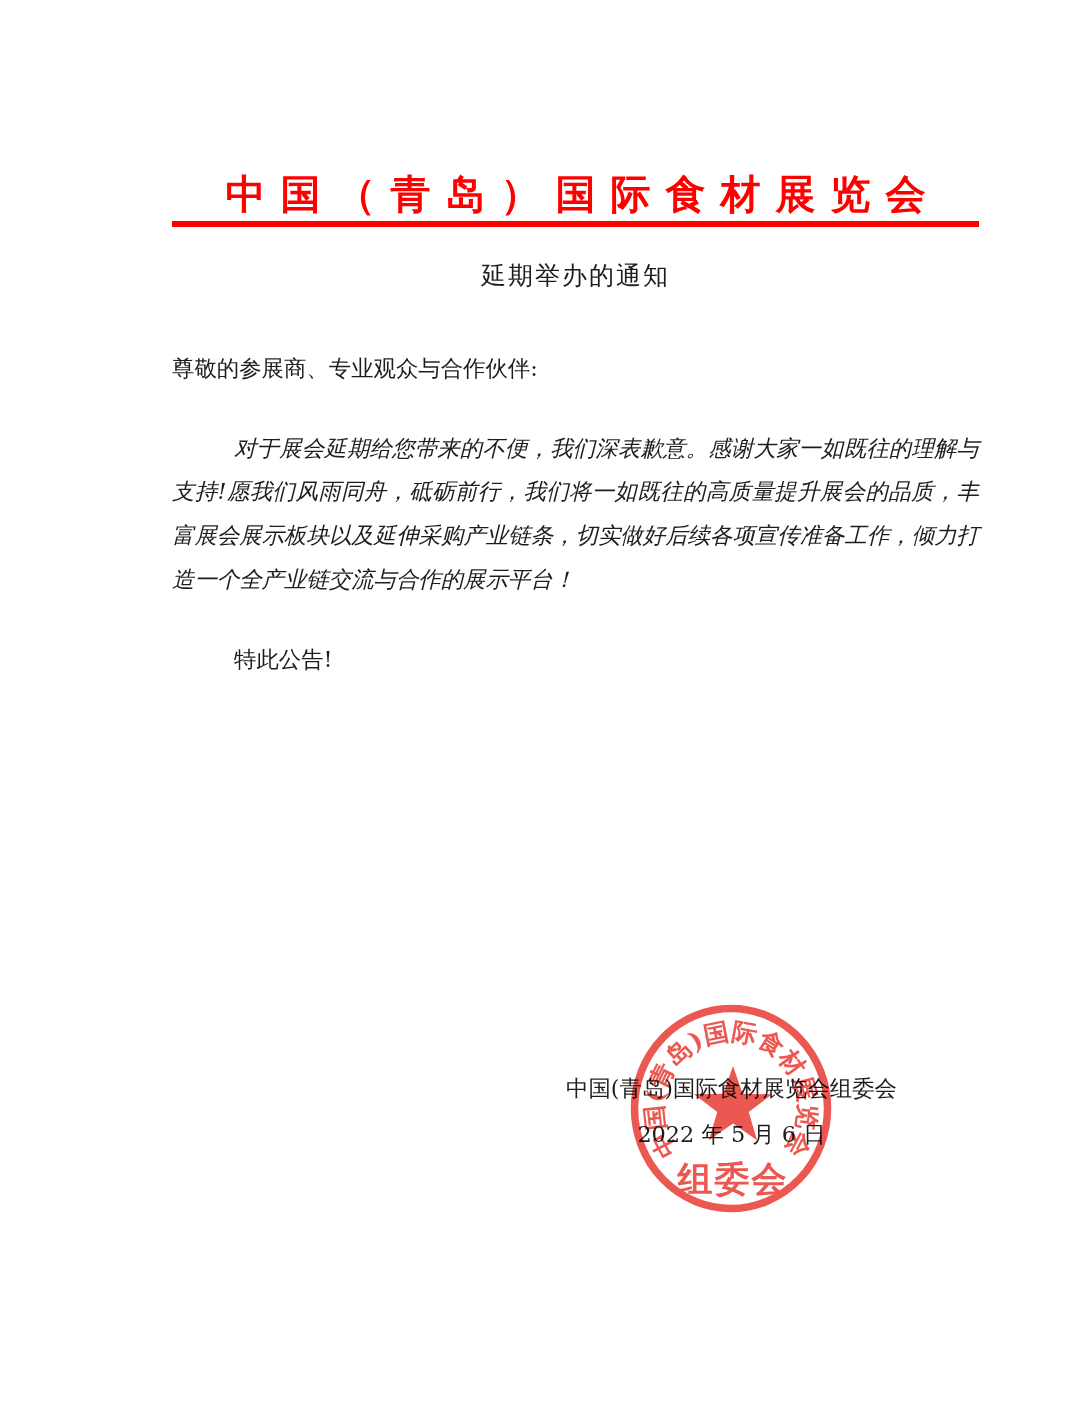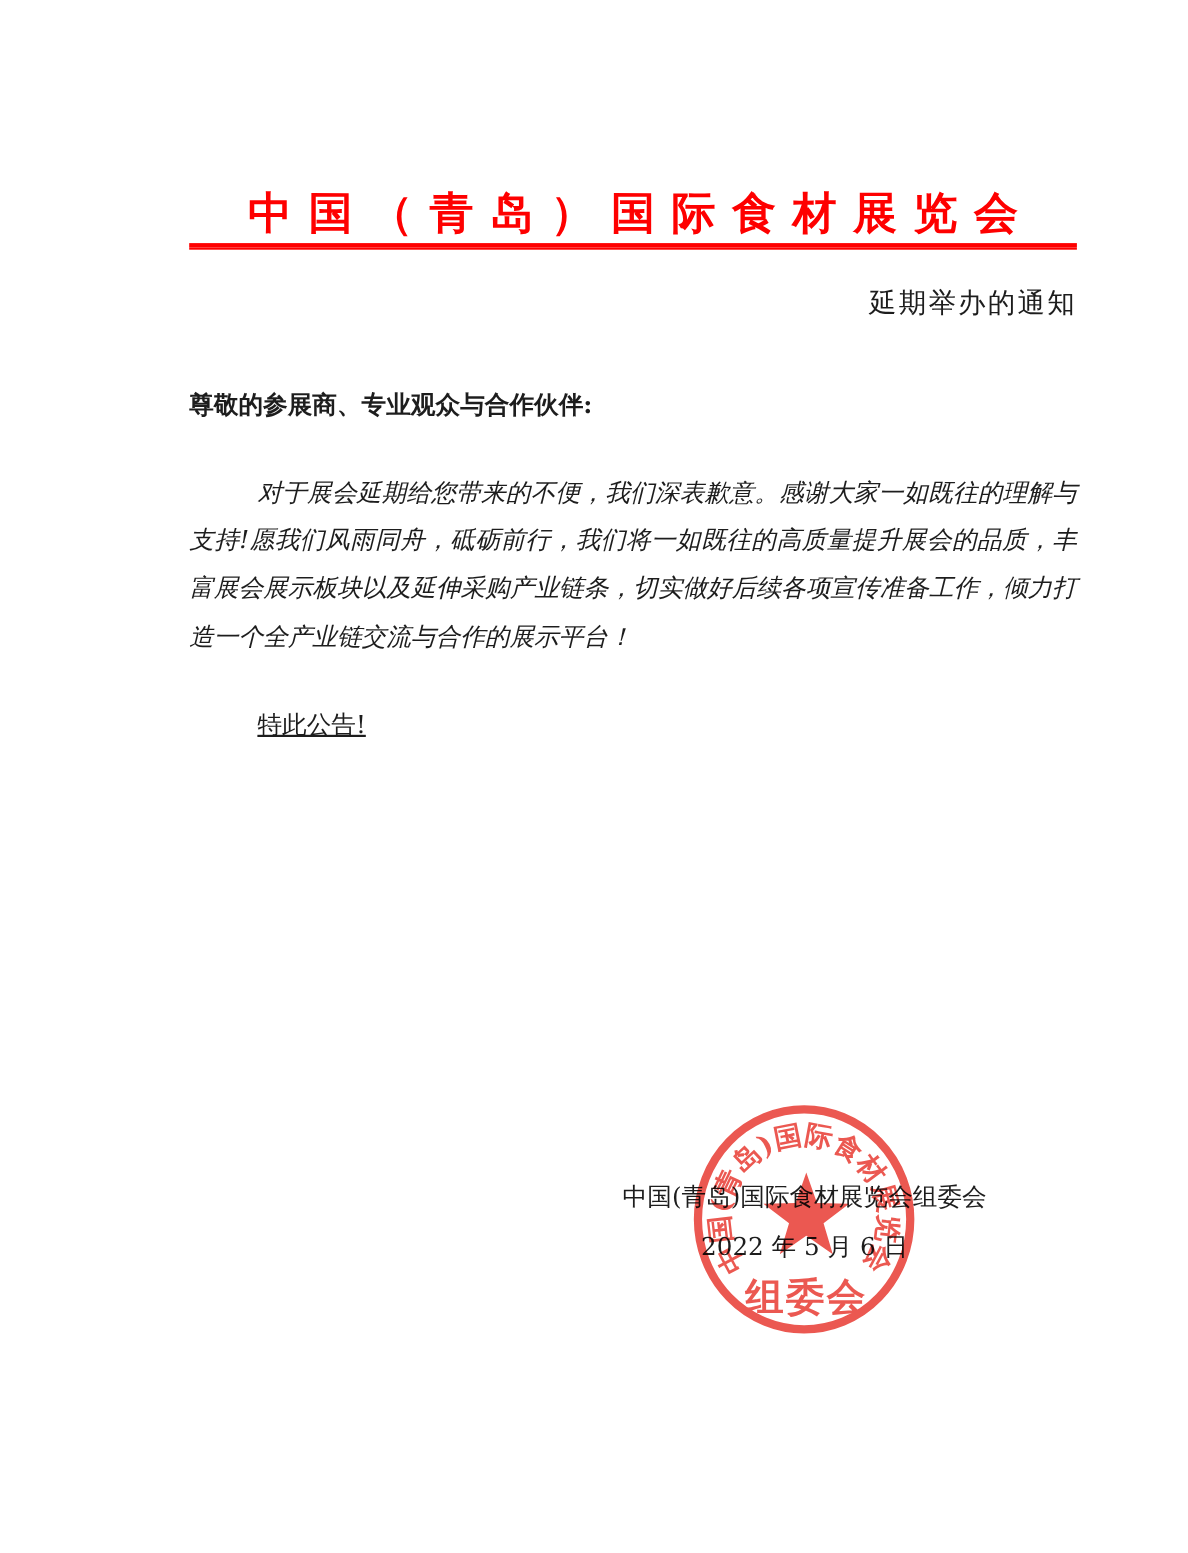--- a/index.html
+++ b/index.html
@@ -35,36 +35,36 @@
 
   .doc-title-1 {
     margin-top: 56px;
     text-align: center;
     font-size: 25px;
     letter-spacing: 1px;
     line-height: 30px;
   }
   .doc-title-2 {
     margin-top: 34px;
-    text-align: right;
+    text-align: center;
     font-size: 25px;
     letter-spacing: 2px;
     line-height: 30px;
   }
 
   .body-text {
     margin-top: 56px;
     font-size: 22.4px;
     line-height: 43.7px;
     text-align: justify;
   }
-  .salutation { font-weight: bold; }
+  .salutation { font-weight: normal; }
   .para { margin: 0; text-indent: 62px; }
   .para-gap { margin-top: 36px; font-style: italic; }
-  .closing { margin: 36px 0 0 0; text-indent: 62px; text-decoration: underline; }
+  .closing { margin: 36px 0 0 0; text-indent: 62px; }
 
   .signature-block {
     position: absolute;
     left: 430px;
     top: 1065px;
     width: 545px;
     text-align: center;
     font-size: 22.4px;
     line-height: 46px;
     z-index: 1;

